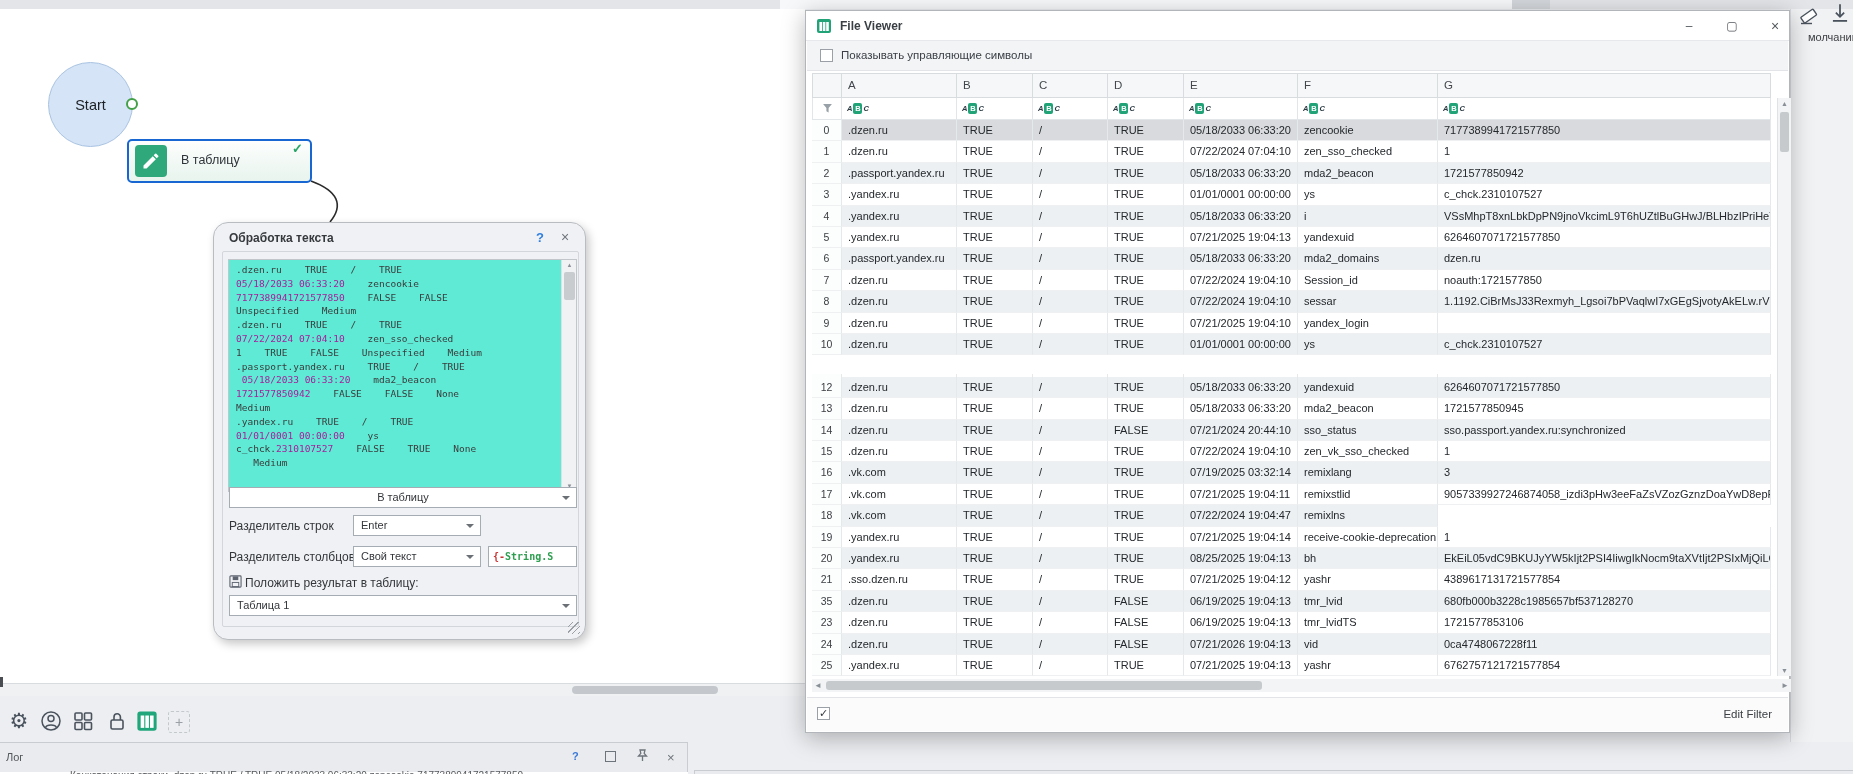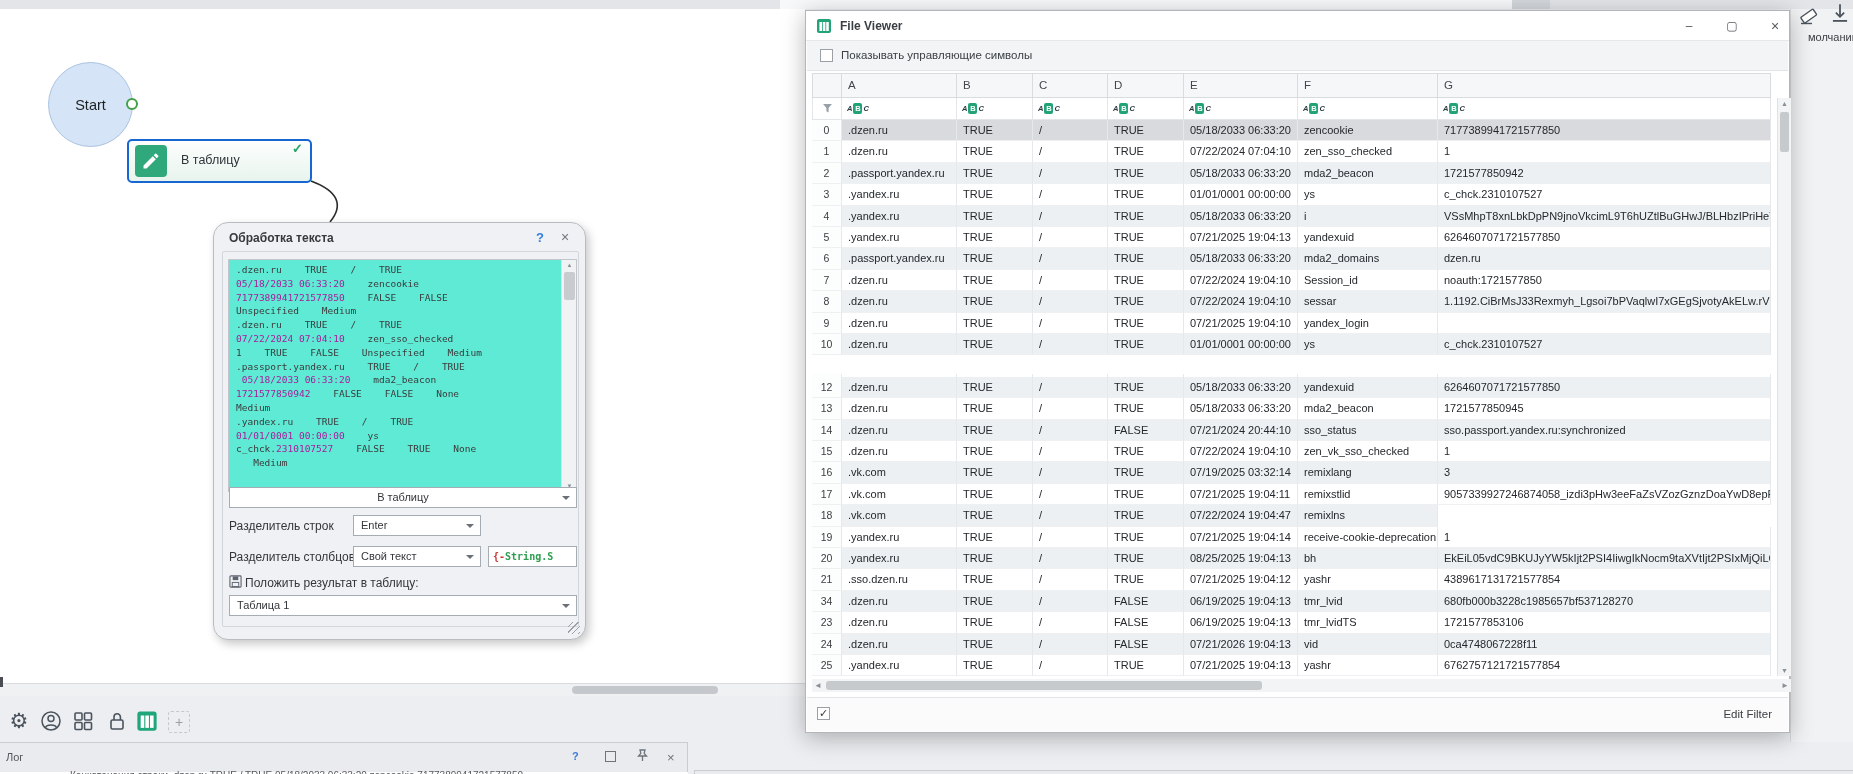--- a/index.html
+++ b/index.html
@@ -592,21 +592,21 @@
           <div class="tcell c0">21</div>
           <div class="tcell c1">.sso.dzen.ru</div>
           <div class="tcell c2">TRUE</div>
           <div class="tcell c3">/</div>
           <div class="tcell c4">TRUE</div>
           <div class="tcell c5">07/21/2025 19:04:12</div>
           <div class="tcell c6">yashr</div>
           <div class="tcell c7">4389617131721577854</div>
         </div>
         <div class="trow even" style="top: 579.8px;">
-          <div class="tcell c0">34</div>
+          <div class="tcell c0">35</div>
           <div class="tcell c1">.dzen.ru</div>
           <div class="tcell c2">TRUE</div>
           <div class="tcell c3">/</div>
           <div class="tcell c4">FALSE</div>
           <div class="tcell c5">06/19/2025 19:04:13</div>
           <div class="tcell c6">tmr_lvid</div>
           <div class="tcell c7">680fb000b3228c1985657bf537128270</div>
         </div>
         <div class="trow" style="top: 601.2px;">
           <div class="tcell c0">23</div>

